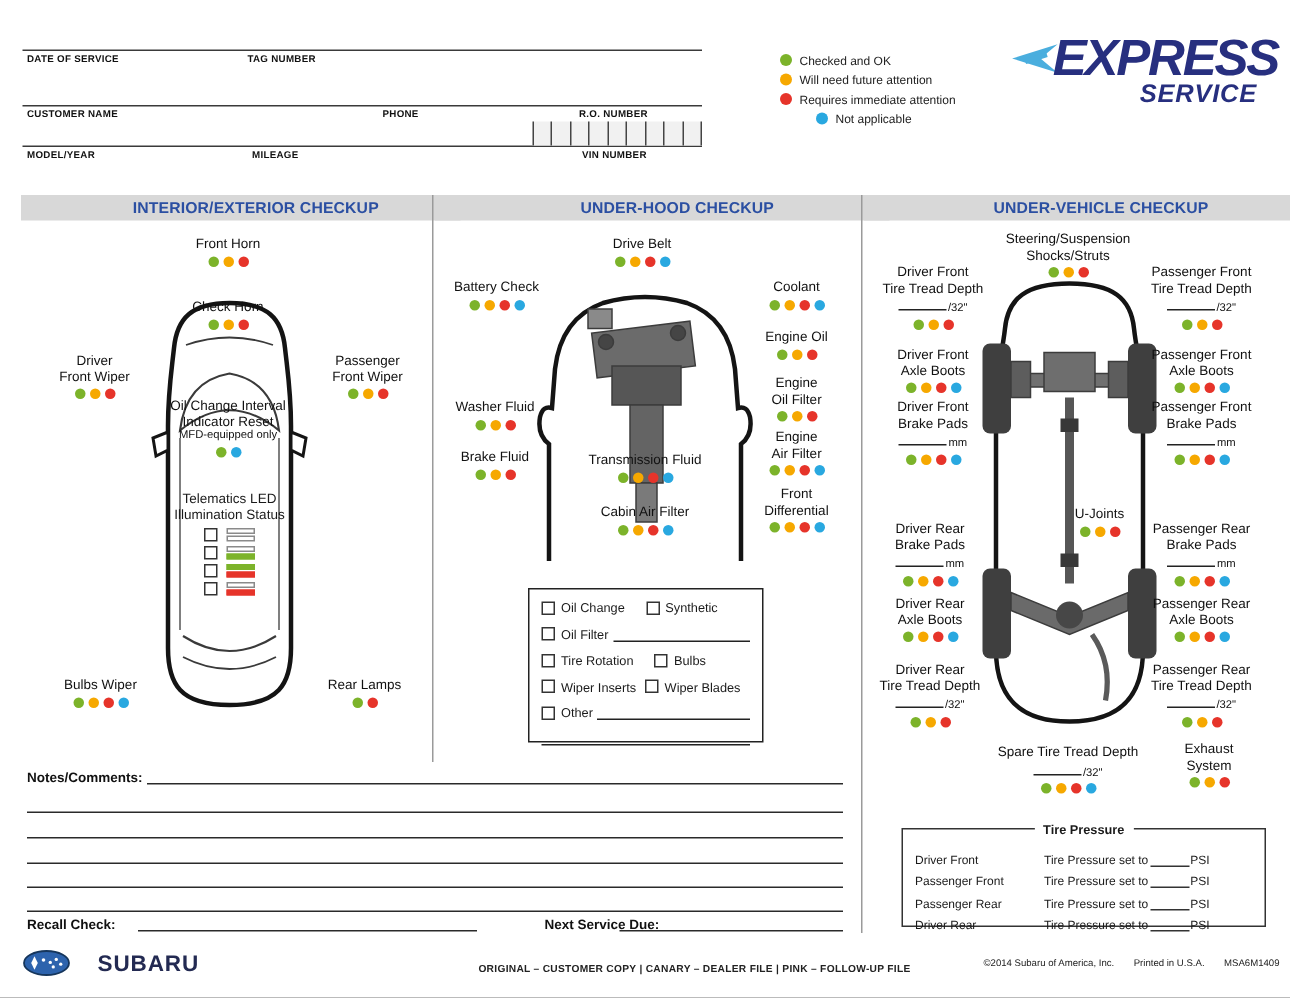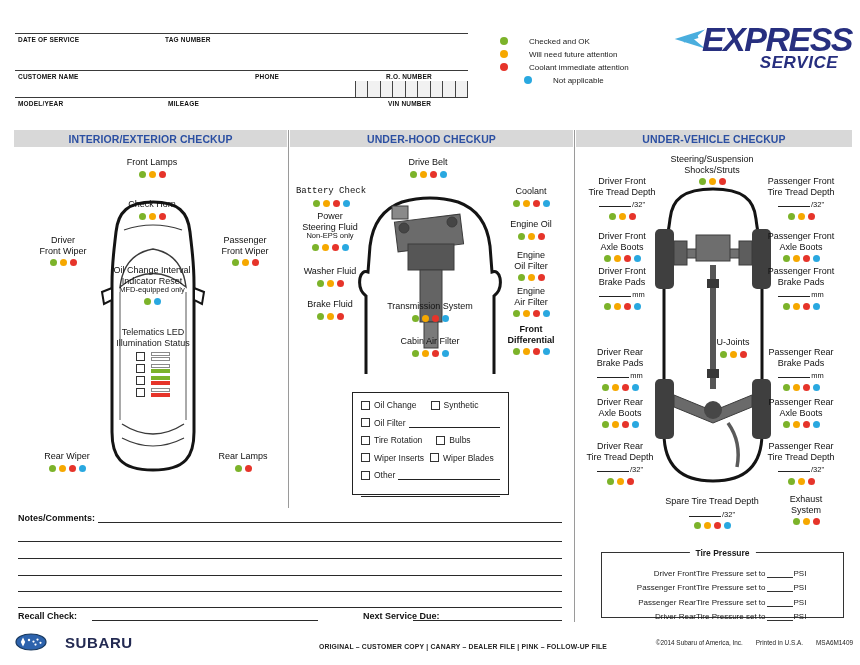--- a/index.html
+++ b/index.html
@@ -5,37 +5,37 @@
   html,body{margin:0;padding:0;background:#888;}
   .page{position:relative;width:860px;height:665px;background:#fff;overflow:hidden;
         font-family:"Liberation Sans",sans-serif;color:#1a1a1a;}
   
   .h-line{position:absolute;height:1px;background:#3a3a3a;}
   .f-label{position:absolute;font-size:6.5px;font-weight:bold;letter-spacing:.2px;color:#111;}
   .comb{position:absolute;display:flex;background:#f1f1f1;}
   .comb-cell{flex:1;border-left:1.2px solid #444;height:100%;}
   .comb-cell:last-child{border-right:1.2px solid #444;}
   
-  .legend-row{position:absolute;display:flex;align-items:center;gap:21px;height:10px;}
+  .legend-row{position:absolute;display:flex;align-items:flex-start;gap:5px;height:10px;margin-left:20px;}
   .legend-row .dot{width:8px;height:8px;}
   .legend-row span.lg-label{font-size:8px;color:#222;}
   .dot{border-radius:50%;display:inline-block;width:7px;height:7px;}
   .dot.green{background:var(--green,#7cb32a);}
   .dot.yellow{background:var(--yellow,#f6a800);}
   .dot.red{background:var(--red,#e6342a);}
   .dot.blue{background:var(--blue,#29a8e0);}
   
   .logo{position:absolute;top:22px;right:8px;width:210px;text-align:right;color:var(--navy,#272f7f);}
   .logo-top{display:flex;align-items:center;justify-content:flex-end;}
   .logo-express{font-size:34px;font-weight:800;font-style:italic;letter-spacing:-1.5px;line-height:1;}
   .logo-service{font-size:17px;font-weight:800;font-style:italic;letter-spacing:.5px;line-height:1;margin:-2px 14px 0 0;}
   
   .col-head{position:absolute;top:130px;height:17px;background:var(--header_bg,#d8d8d8);
             display:flex;align-items:center;justify-content:center;font-weight:bold;
-            font-size:10.5px;color:var(--header_text,#2b4fa2);letter-spacing:.1px;}
+            font-size:10.5px;color:var(--header_text,#2b4fa2);letter-spacing:.1px;padding-left:20px;}
   .vdiv{position:absolute;width:1px;background:#9a9a9a;}
   
   .cp{position:absolute;text-align:center;font-size:9px;line-height:1.18;color:#111;}
   .cp-label{white-space:pre-line;font-size:9px;}
   .cp-sub{font-size:7.5px;margin-top:0px;}
   .cp-measure{font-size:7.5px;margin-top:2px;}
   .cp-measure .blank{display:inline-block;width:32px;height:7px;border-bottom:1px solid #222;margin-right:1px;}
   .cp-dots{display:flex;justify-content:center;gap:3px;margin-top:3px;}
   
   .telematics{position:absolute;text-align:center;font-size:9px;line-height:1.18;}
@@ -53,21 +53,21 @@
   .svc-item{display:flex;align-items:center;gap:4px;}
   .svc-col2{margin-left:14px;}
   .svc-line{flex:1;border-bottom:1px solid #222;height:8px;margin-left:3px;}
   .svc-fullline{border-bottom:1px solid #222;height:8px;}
   
   .drawing{position:absolute;}
   
   .note-label{position:absolute;font-size:9px;font-weight:bold;color:#111;}
   .note-line{position:absolute;height:1px;background:#2a2a2a;}
   
-  .tp-box{position:absolute;border:1px solid #333;background:#fff;box-sizing:border-box;text-align:right;}
+  .tp-box{position:absolute;border:1px solid #333;background:#fff;box-sizing:border-box;}
   .tp-title{position:absolute;top:-5px;left:50%;transform:translateX(-50%);background:#fff;
             padding:0 6px;font-size:8.5px;font-weight:bold;white-space:nowrap;}
   .tp-rows{padding:10px 8px 0 8px;}
   .tp-row{display:flex;align-items:flex-end;height:14.5px;font-size:8px;}
   .tp-pos{width:86px;}
   .tp-blank{display:inline-block;width:26px;height:7px;border-bottom:1px solid #333;margin:0 1px;}
   
   .footer-brand{position:absolute;left:15px;top:633px;display:flex;align-items:center;gap:5px;}
   .brand-word{font-size:15px;font-weight:bold;letter-spacing:.6px;color:#232a52;margin-left:13px;}
   .footer-center{position:absolute;left:66px;right:0;top:643px;text-align:center;
@@ -106,21 +106,21 @@
     <div class="legend-row" style="left:500px;top:36px;">
         <span class="dot green"></span>
         <span class="lg-label">Checked and OK</span>
       </div>
     <div class="legend-row" style="left:500px;top:49px;">
         <span class="dot yellow"></span>
         <span class="lg-label">Will need future attention</span>
       </div>
     <div class="legend-row" style="left:500px;top:62px;">
         <span class="dot red"></span>
-        <span class="lg-label">Coolant immediate attention</span>
+        <span class="lg-label">Requires immediate attention</span>
       </div>
     <div class="legend-row" style="left:500px;top:75px;padding-left:24px;">
         <span class="dot blue"></span>
         <span class="lg-label">Not applicable</span>
       </div>
   </div>
 
   <div class="logo">
     <div class="logo-top">
       <svg width="36" height="26" viewBox="0 0 38 26" style="margin-right:-4px;">
@@ -183,21 +183,21 @@
       <rect x="67" y="186" width="12" height="9" fill="#383838"></rect>
     </g>
     <g>
       <path d="M34,212 L73,228 L112,212 L112,224 L73,240 L34,224 Z" fill="#6a6a6a" stroke="#3c3c3c" stroke-width="1"></path>
       <circle cx="73" cy="227" r="9" fill="#474747"></circle>
       <path d="M88,240 C98,254 100,268 97,284" fill="none" stroke="#5a5a5a" stroke-width="3.5"></path>
     </g>
   </svg>
 
   <div class="cp" style="left:102px;top:157px;width:100px;">
-      <div class="cp-label">Front Lamps</div>
+      <div class="cp-label">Front Horn</div>
       <div class="cp-dots">
         <span class="dot green"></span>
         <span class="dot yellow"></span>
         <span class="dot red"></span>
       </div>
     </div>
   <div class="cp" style="left:107px;top:199px;width:90px;">
       <div class="cp-label">Check Horn</div>
       <div class="cp-dots">
         <span class="dot green"></span>
@@ -255,21 +255,21 @@
           </span>
         </div><div class="led-row">
           <span class="cb"></span>
           <span class="led-stack">
             <span class="led-bar white"></span>
             <span class="led-bar red"></span>
           </span>
         </div></div>
   </div>
   <div class="cp" style="left:27px;top:451px;width:80px;">
-      <div class="cp-label">Rear Wiper</div>
+      <div class="cp-label">Bulbs Wiper</div>
       <div class="cp-dots">
         <span class="dot green"></span>
         <span class="dot yellow"></span>
         <span class="dot red"></span>
         <span class="dot blue"></span>
       </div>
     </div>
   <div class="cp" style="left:203px;top:451px;width:80px;">
       <div class="cp-label">Rear Lamps</div>
       <div class="cp-dots">
@@ -280,33 +280,22 @@
 
   <div class="cp" style="left:383px;top:157px;width:90px;">
       <div class="cp-label">Drive Belt</div>
       <div class="cp-dots">
         <span class="dot green"></span>
         <span class="dot yellow"></span>
         <span class="dot red"></span>
         <span class="dot blue"></span>
       </div>
     </div>
-  <div class="cp" style="left:281px;top:186px;width:100px;font-family:Liberation Mono, monospace;">
+  <div class="cp" style="left:281px;top:186px;width:100px;">
       <div class="cp-label">Battery Check</div>
-      <div class="cp-dots">
-        <span class="dot green"></span>
-        <span class="dot yellow"></span>
-        <span class="dot red"></span>
-        <span class="dot blue"></span>
-      </div>
-    </div>
-  <div class="cp" style="left:277px;top:211px;width:106px;">
-      <div class="cp-label">Power
-Steering Fluid</div>
-      <div class="cp-sub">Non-EPS only</div>
       <div class="cp-dots">
         <span class="dot green"></span>
         <span class="dot yellow"></span>
         <span class="dot red"></span>
         <span class="dot blue"></span>
       </div>
     </div>
   <div class="cp" style="left:285px;top:266px;width:90px;">
       <div class="cp-label">Washer Fluid</div>
       <div class="cp-dots">
@@ -352,32 +341,32 @@
   <div class="cp" style="left:491px;top:286px;width:80px;">
       <div class="cp-label">Engine
 Air Filter</div>
       <div class="cp-dots">
         <span class="dot green"></span>
         <span class="dot yellow"></span>
         <span class="dot red"></span>
         <span class="dot blue"></span>
       </div>
     </div>
-  <div class="cp" style="left:489px;top:324px;width:84px;font-weight:bold;">
+  <div class="cp" style="left:489px;top:324px;width:84px;">
       <div class="cp-label">Front
 Differential</div>
       <div class="cp-dots">
         <span class="dot green"></span>
         <span class="dot yellow"></span>
         <span class="dot red"></span>
         <span class="dot blue"></span>
       </div>
     </div>
   <div class="cp" style="left:365px;top:301px;width:130px;">
-      <div class="cp-label">Transmission System</div>
+      <div class="cp-label">Transmission Fluid</div>
       <div class="cp-dots">
         <span class="dot green"></span>
         <span class="dot yellow"></span>
         <span class="dot red"></span>
         <span class="dot blue"></span>
       </div>
     </div>
   <div class="cp" style="left:375px;top:336px;width:110px;">
       <div class="cp-label">Cabin Air Filter</div>
       <div class="cp-dots">

